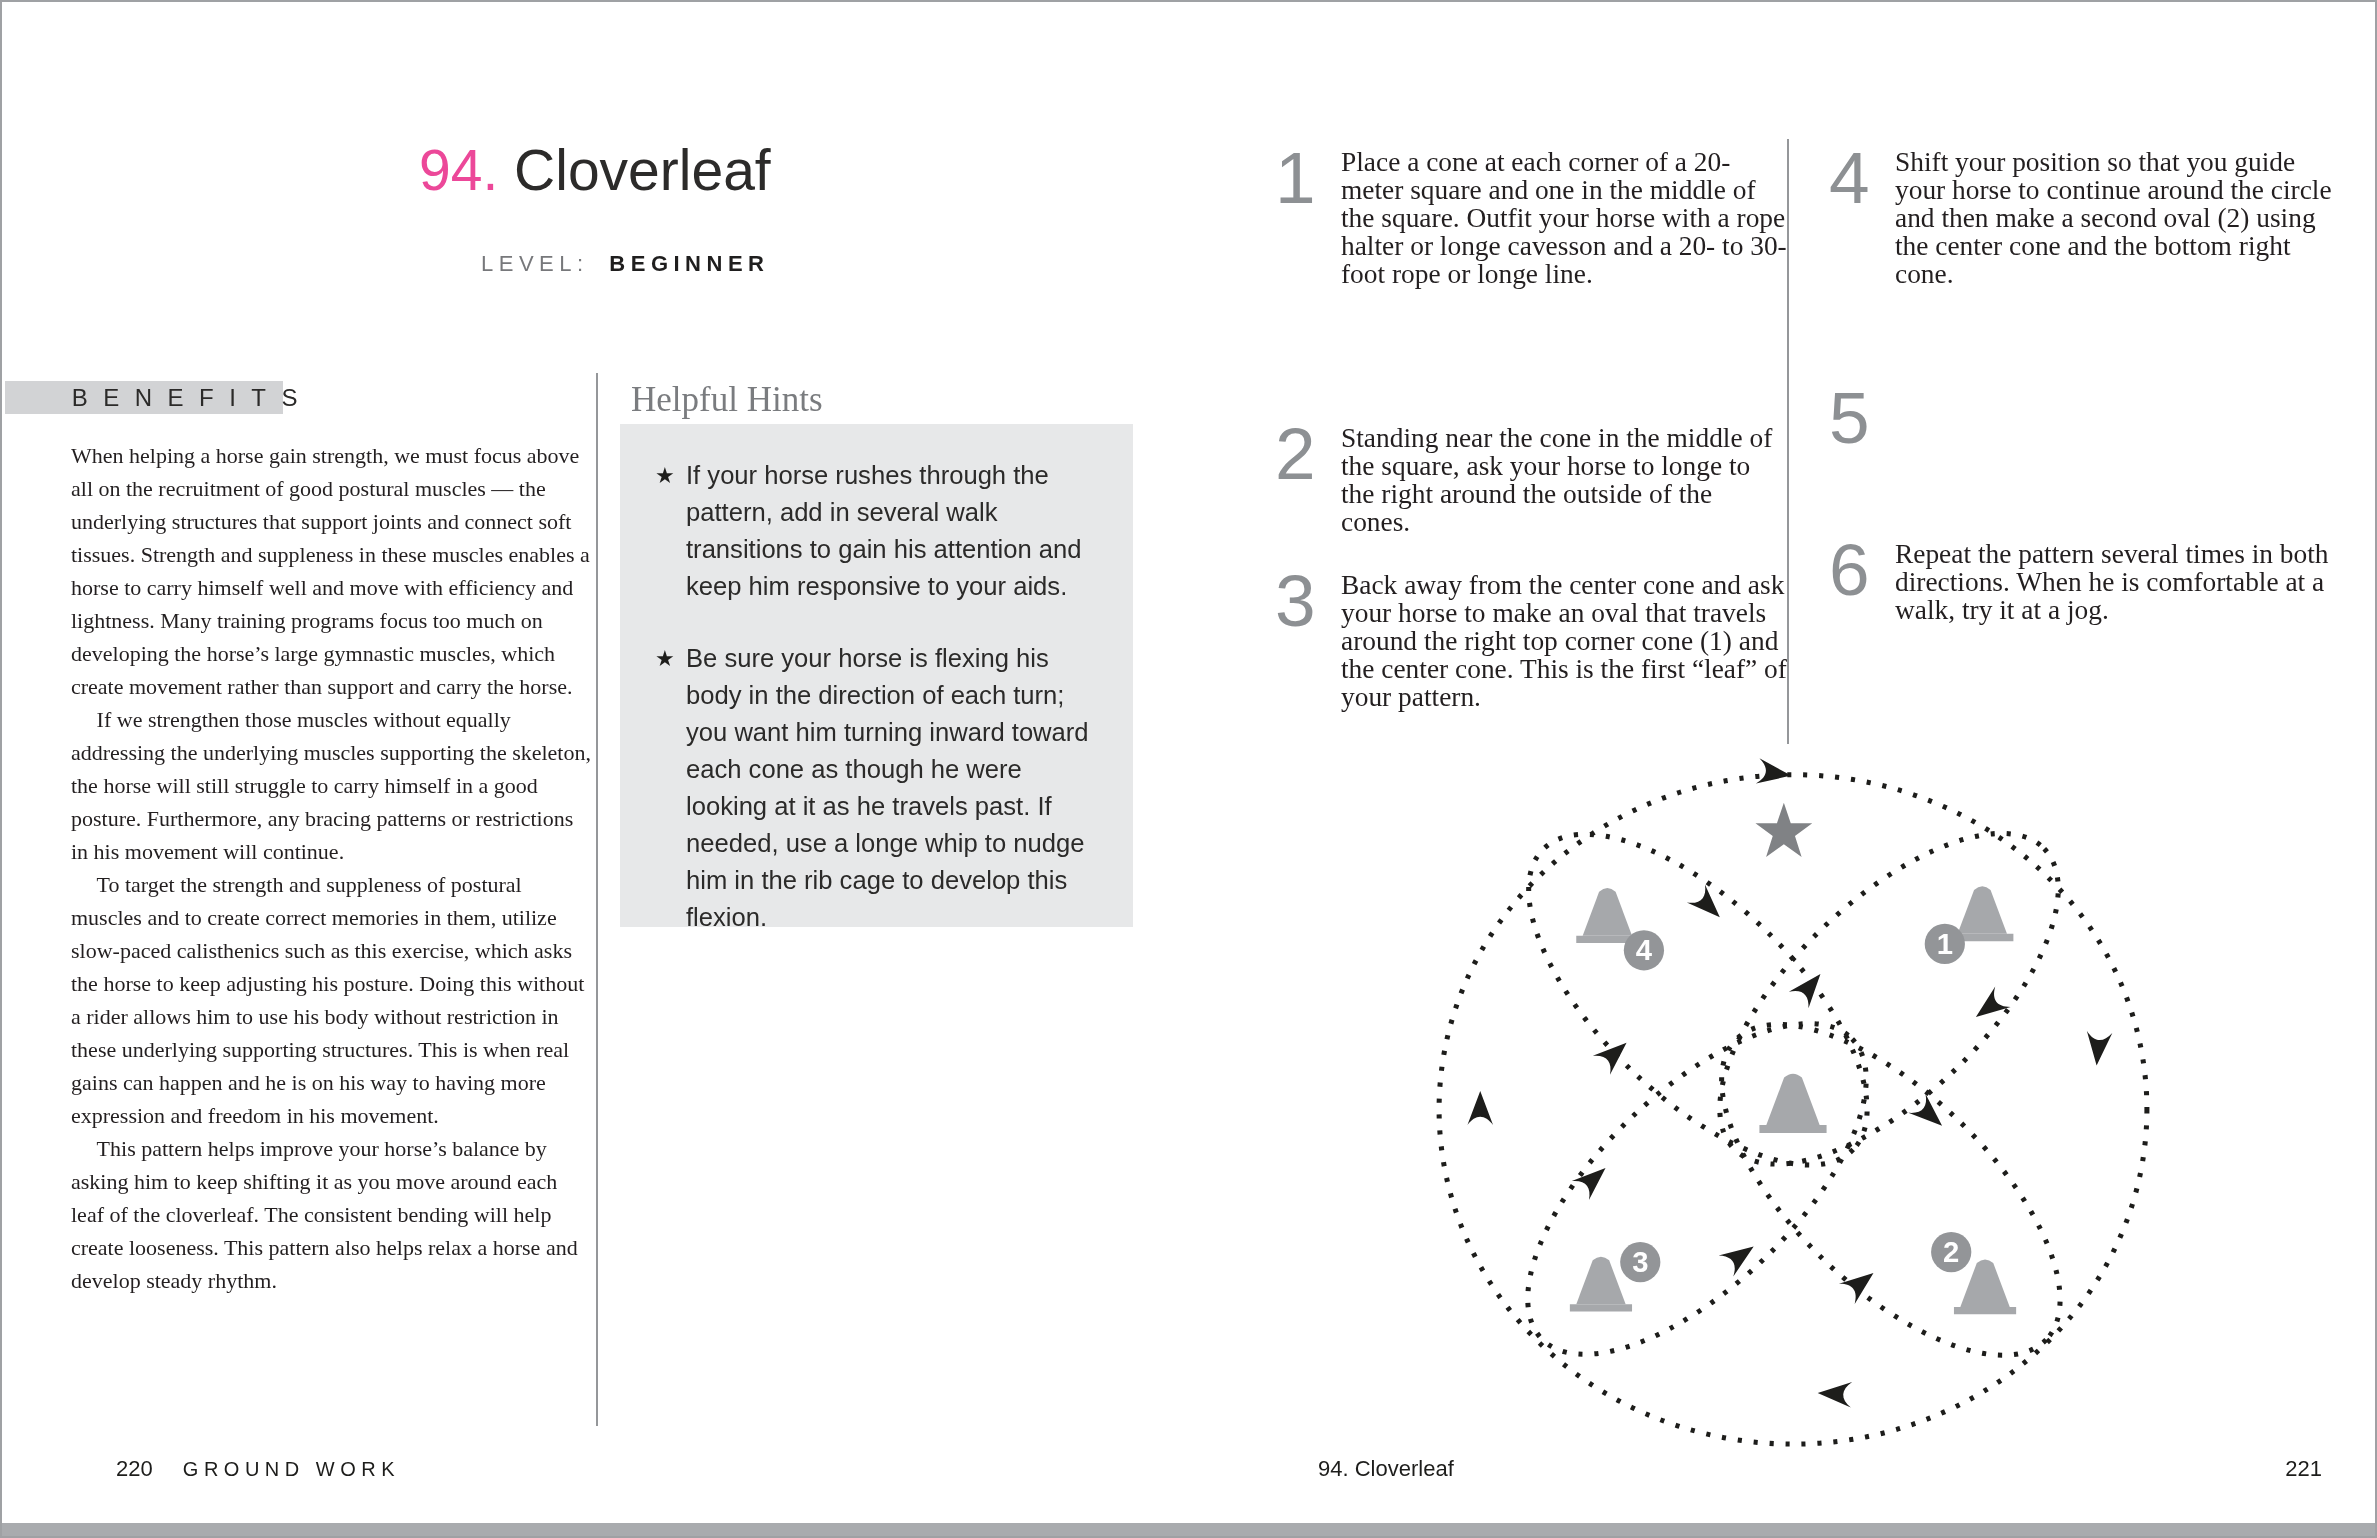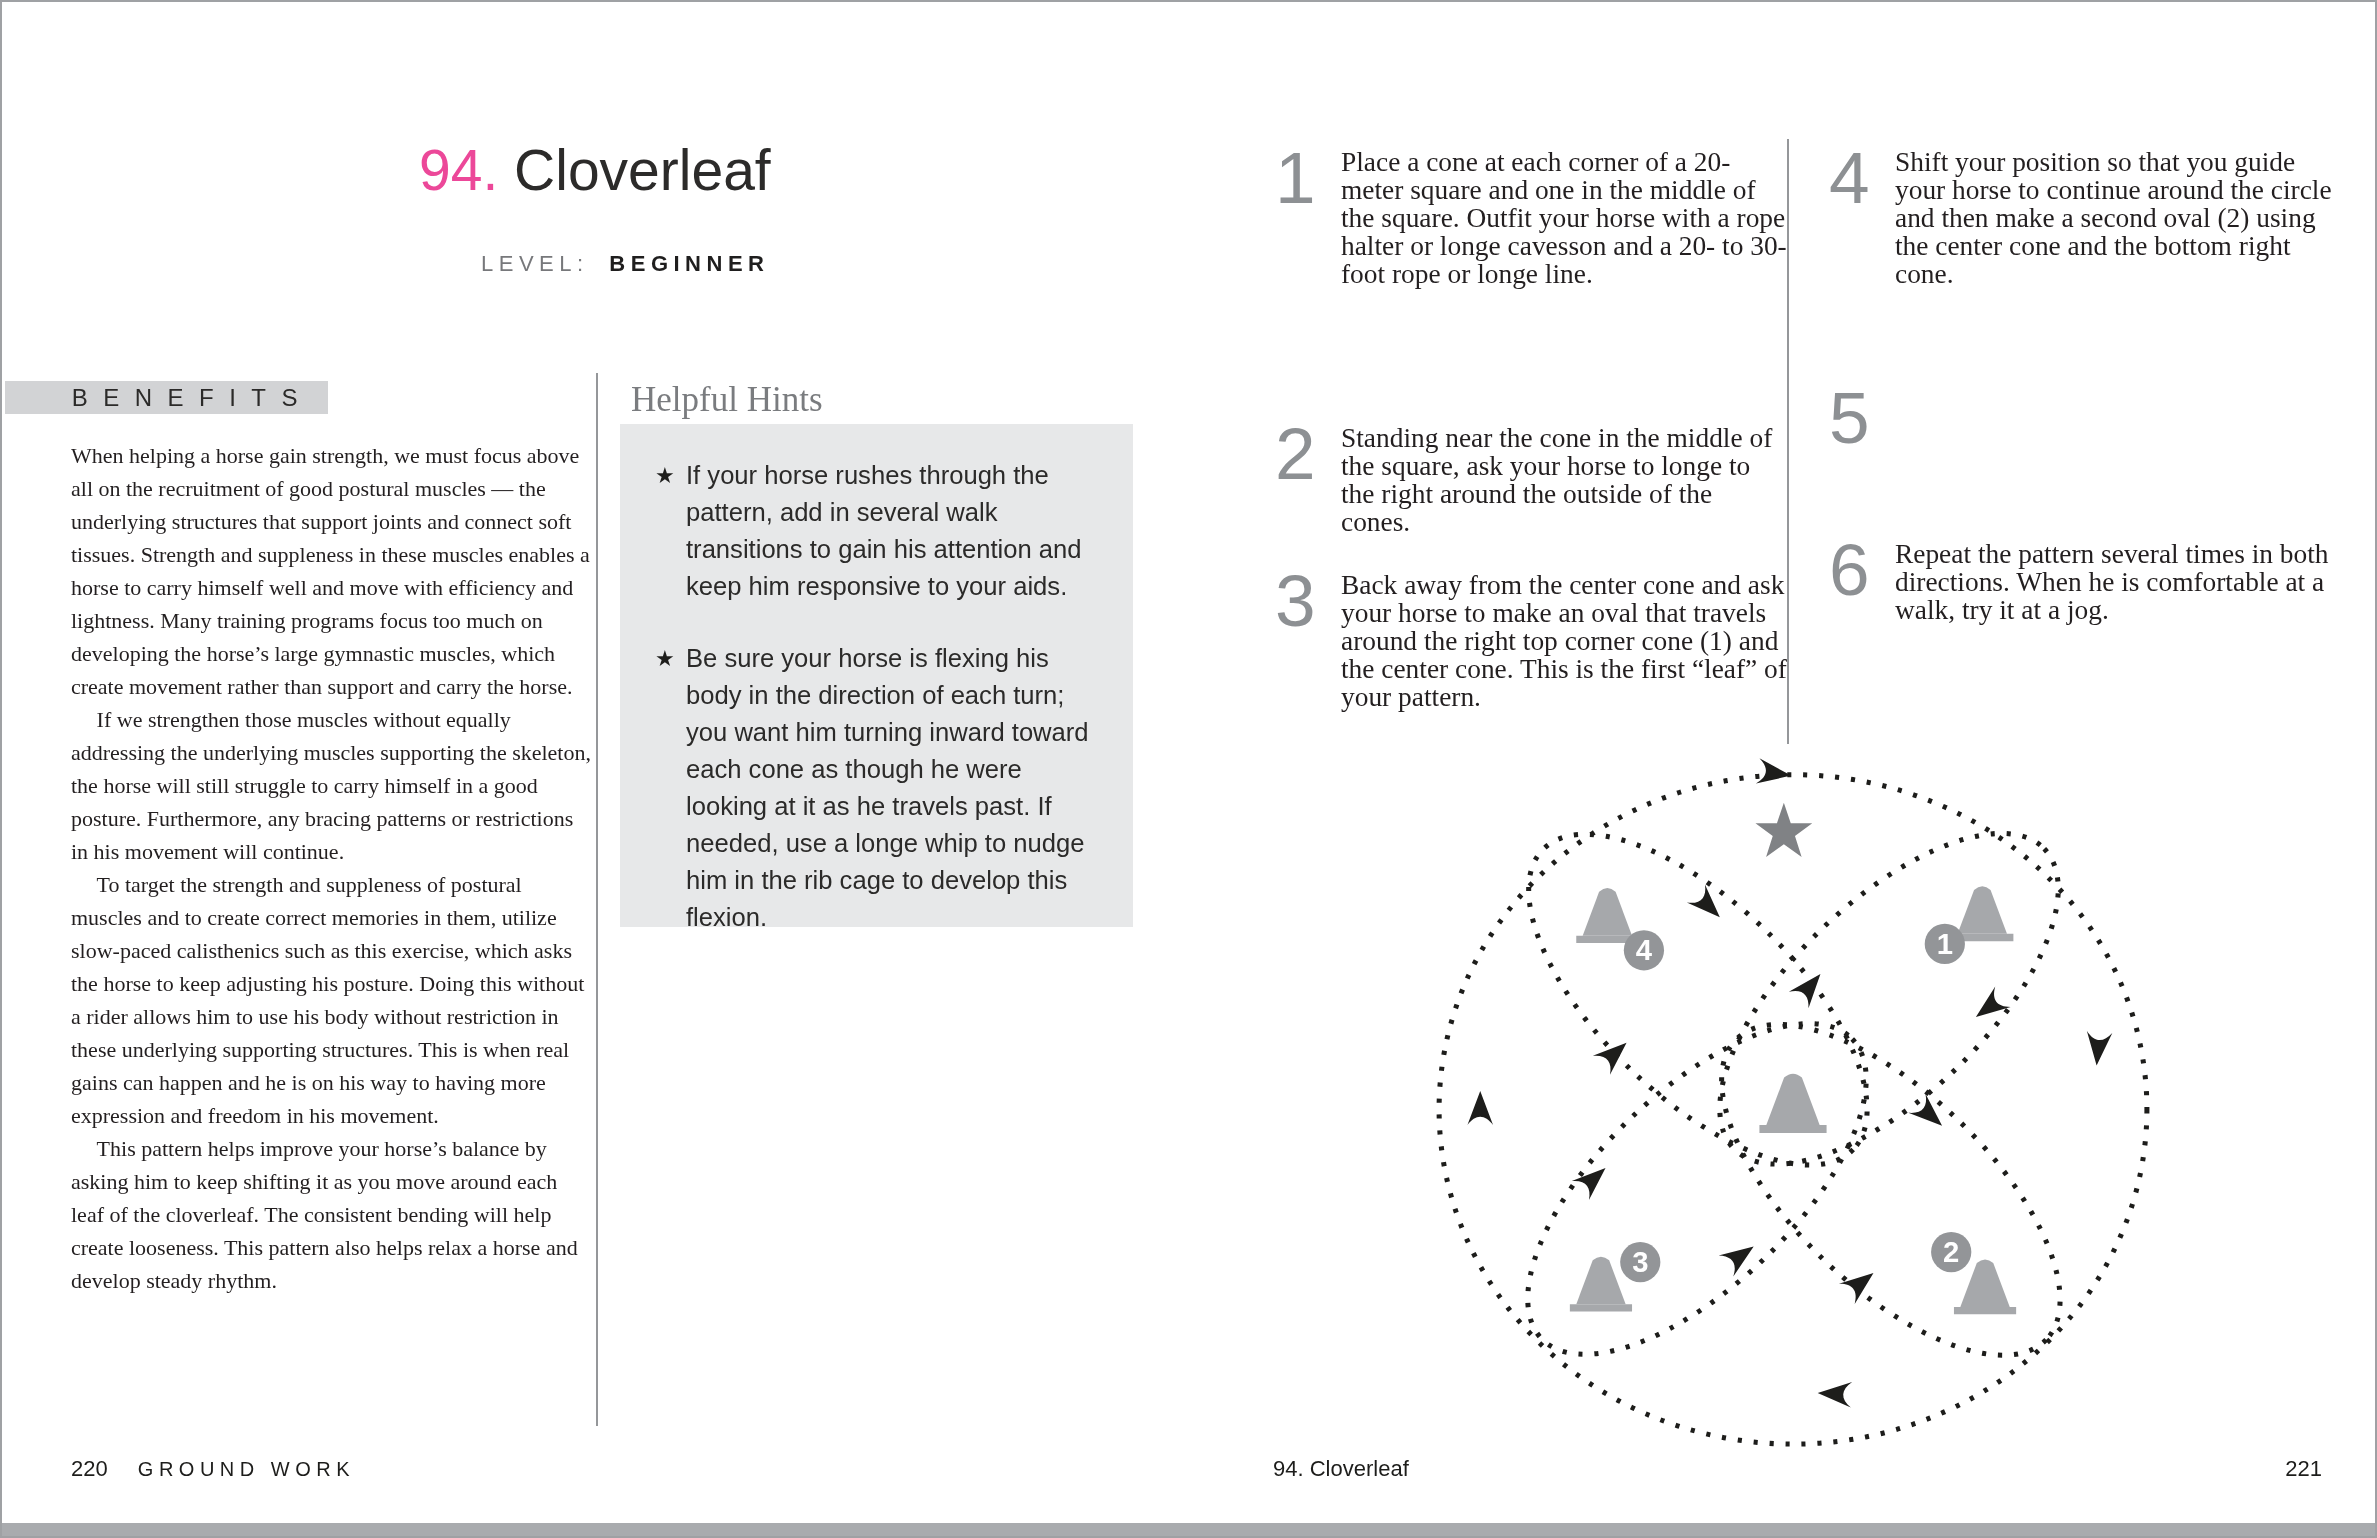--- a/index.html
+++ b/index.html
@@ -15,21 +15,21 @@
   .title { position:absolute; left:417px; top:135px;
            font-family:"Liberation Sans", sans-serif; font-size:57px; }
   .title .num { font-weight:normal; color:#ec4899; }
   .title .word { color:#2c2b2a;margin-top:44px; }
   .level-line { position:absolute; left:479px; top:249px;
                 font-family:"Liberation Sans", sans-serif; font-size:22px;
                 letter-spacing:5.5px; }
   .level-line .lbl { color:#77787b; }
   .level-line .val { color:#1f1e1e; font-weight:bold; margin-left:9.1px; }
 
-  .benefits-bar { position:absolute; left:2.7px; top:379px; width:323px; height:33px;
+  .benefits-bar { position:absolute; left:2.7px; top:379px; width:278px; height:33px;
                   background:#d2d3d5; }
   .benefits-bar .h { position:absolute; left:67px; top:2.7px;
                      font-family:"Liberation Sans", sans-serif; font-size:24px;
                      letter-spacing:15.5px; color:#2b2a29; }
   .benefits-body { position:absolute; left:69px; top:437px; width:521px;
                    font-size:22px; line-height:33px; text-align:left; }
   .benefits-body p + p { text-indent:25.6px; }
 
   .vrule-left  { position:absolute; left:594px;  top:371px; width:1.8px; height:1053px; background:#95979a; }
   .vrule-right { position:absolute; left:1785px; top:137px; width:1.8px; height:605px;  background:#95979a; }
@@ -57,21 +57,21 @@
   .s3 { left:1273px; top:569px; }
   .s4 { left:1827px; top:146px; }
   .s5 { left:1827px; top:386px; }
   .s6 { left:1827px; top:538px; }
 
   
   .diagram { position:absolute; left:1425px; top:748px; width:732px; height:706px; }
 
   
   .footer { position:absolute; top:1454px;
-            font-family:"Liberation Sans", sans-serif; font-size:22px; color:#1d1d1b; }
+            font-family:"Liberation Sans", sans-serif; font-size:22px; color:#1d1d1b;margin-left:45px; }
   .footer-left { left:69px; }
   .footer-left .section { margin-left:24px; letter-spacing:5.5px; font-size:20px; }
   .footer-center { left:1271px; }
   .footer-right { right:53px; }
 </style>
 </head>
 <body>
 
 <div class="sheet">
 

